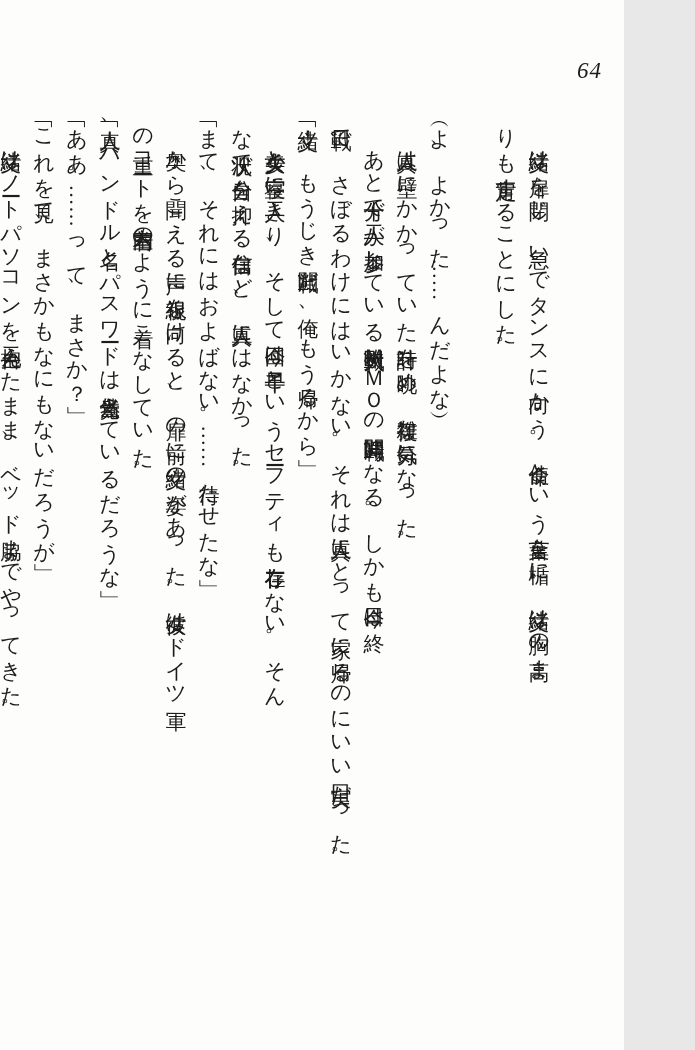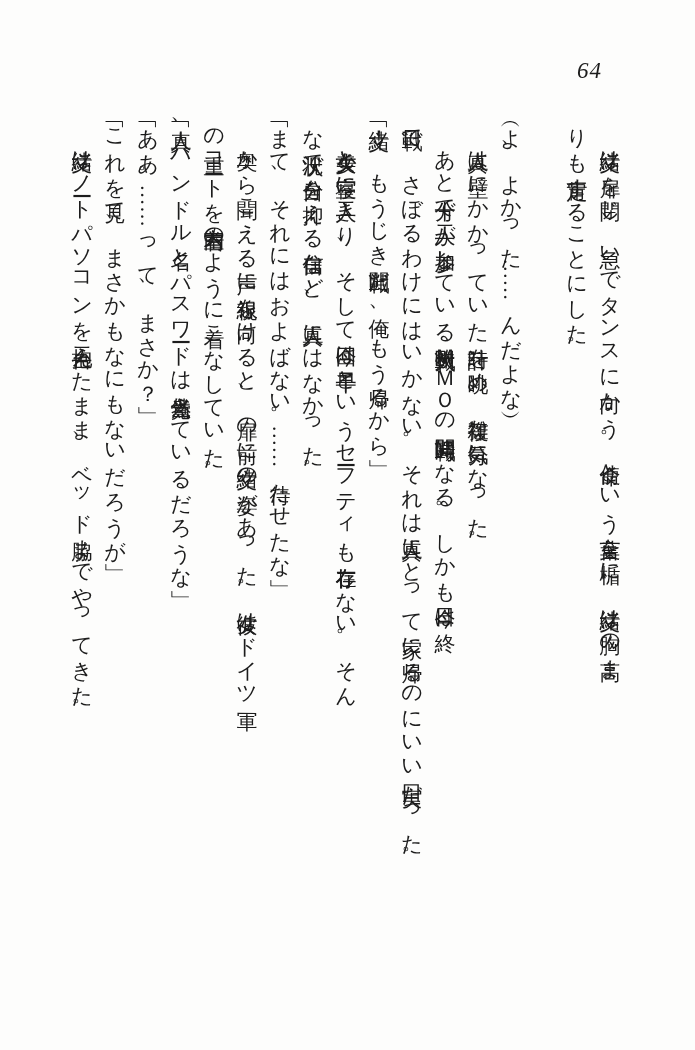--- a/index.html
+++ b/index.html
@@ -2,21 +2,21 @@
 <html><head>
 <meta charset="utf-8">
 <style>
   html, body {
     margin: 0;
     padding: 0;
     background: #e8e8e8;
   }
   .page {
     position: relative;
-    width: 695px;
+    width: 624px;
     height: 1050px;
     background: #fdfdfc;
     overflow: hidden;
     font-family: "Liberation Serif", "DejaVu Serif", serif;
   }
   .page-number {
     position: absolute;
     top: 58px;
     left: 577px;
     font-size: 23px;

